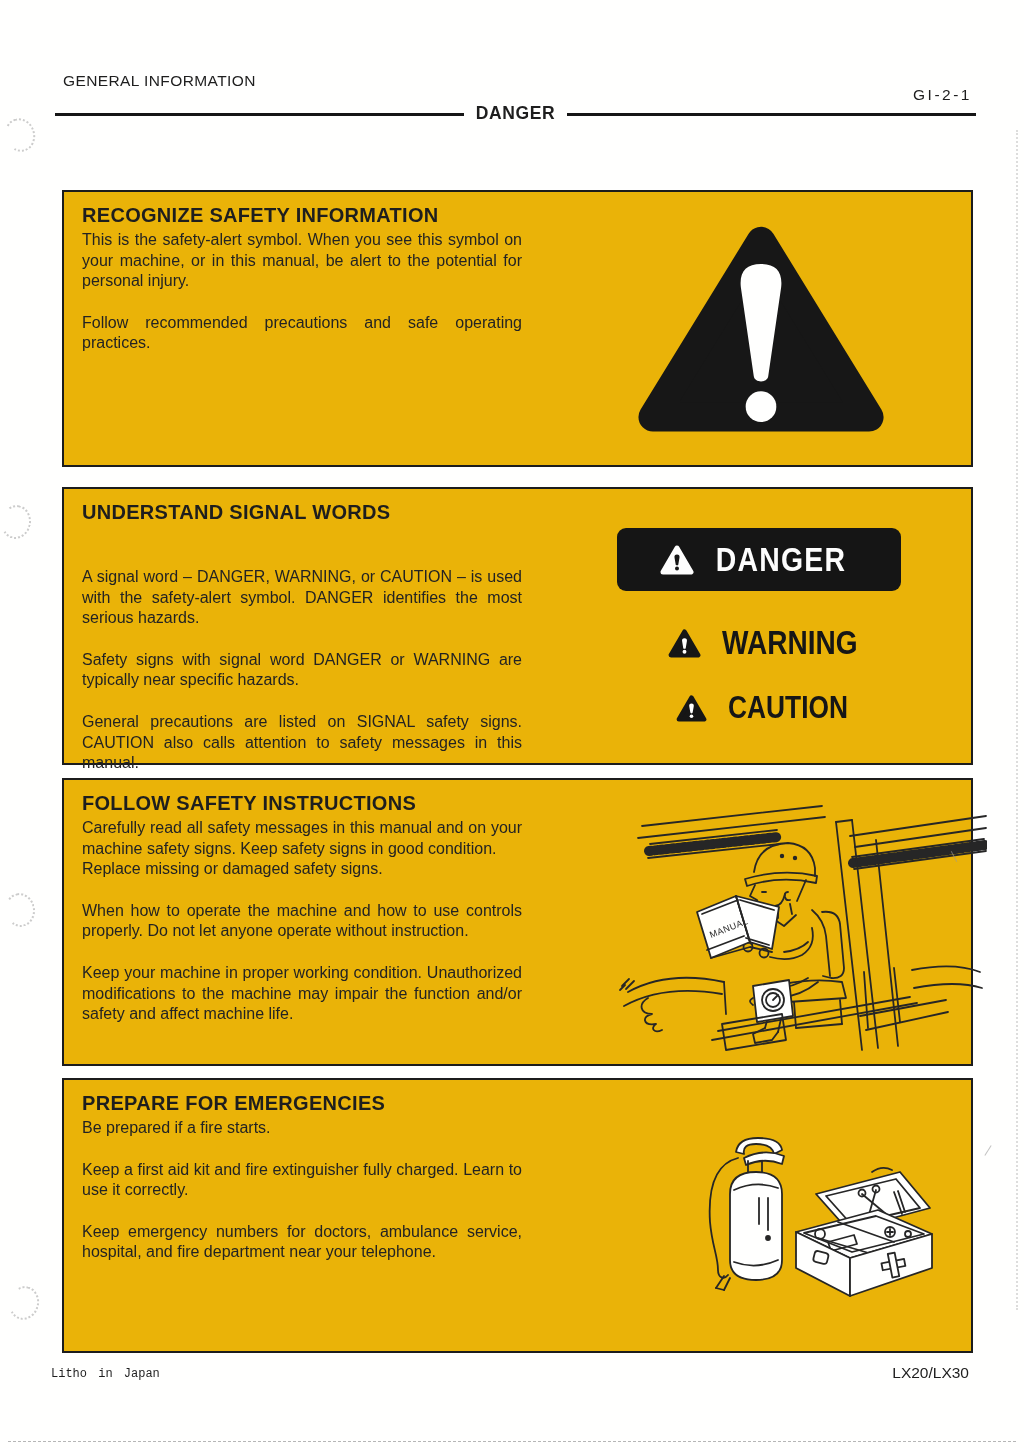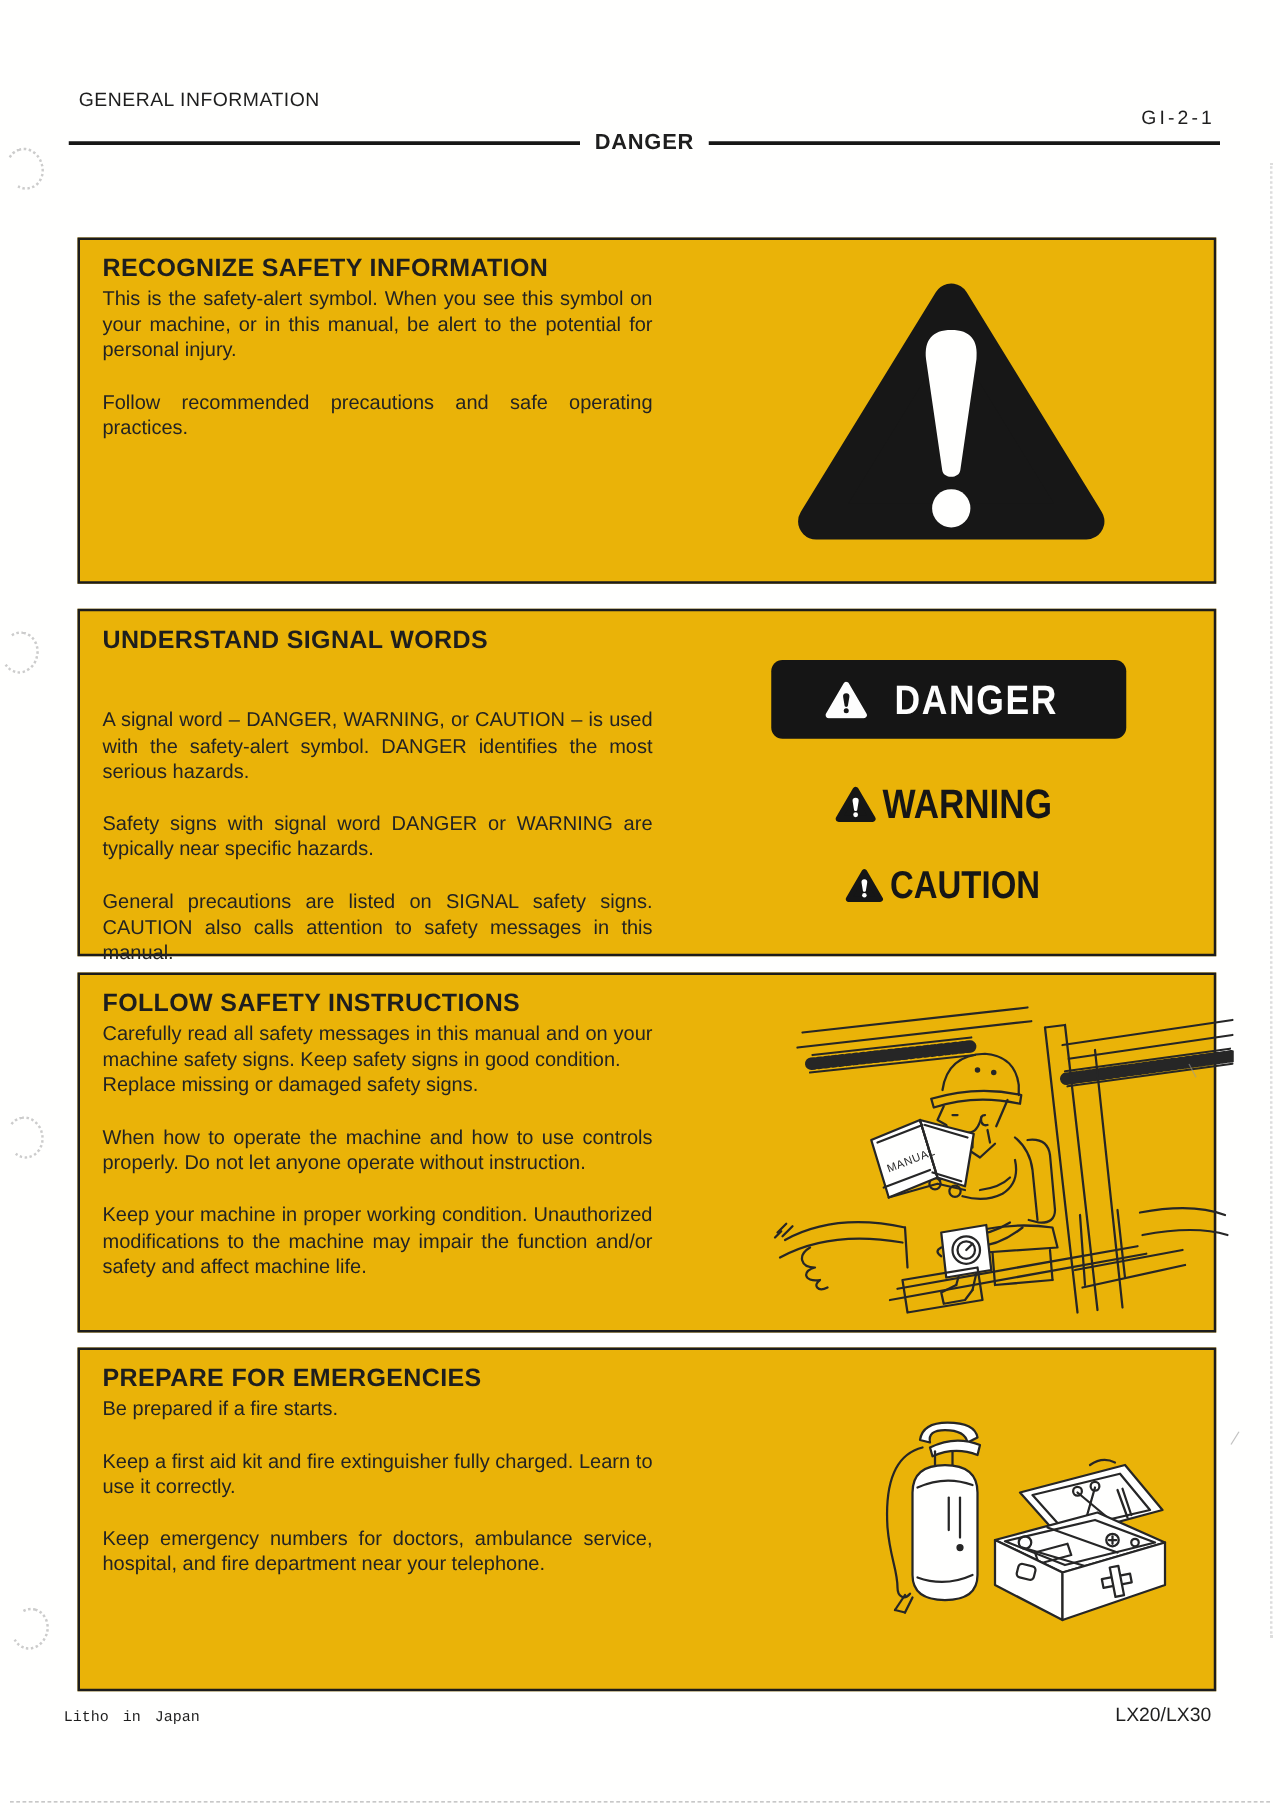--- a/index.html
+++ b/index.html
@@ -23,21 +23,21 @@
   .txt h2{font-size:20px; font-weight:bold; letter-spacing:.3px; margin:0 0 3px 0;}
   .box2 .txt h2{margin-bottom:43px;}
   .txt p{font-size:16px; line-height:20.6px; margin:0 0 21px 0; text-align:justify; color:#232323;}
   .txt p.tight{margin-top:-21px;}
   
   .tri-wrap{position:absolute; left:568px; top:8px;}
   
   .danger-banner{position:absolute; left:553px; top:39px; width:284px; height:63px; background:#151515;
     border-radius:9px; display:flex; align-items:center; justify-content:center; gap:11px;}
   .danger-banner .word{color:#fdfdfd; font-size:33px; font-weight:800; letter-spacing:1.5px; transform:scaleX(.86);}
-  .sig-row{position:absolute; display:flex; align-items:center; gap:5px;}
+  .sig-row{position:absolute; display:flex; align-items:center; gap:21px;}
   .sig-row .word{color:#161616; font-weight:800; letter-spacing:0; transform:scaleX(.85); transform-origin:left center;}
   .warn-row{left:604px; top:135px;}
   .warn-row .word{font-size:33px;}
   .caut-row{left:612px; top:201px;}
   .caut-row .word{font-size:31px;}
   
   .operator-wrap{position:absolute; left:548px; top:20px;}
   .kit-wrap{position:absolute; left:622px; top:50px;}
   svg.lineart{stroke:#262626; fill:none; stroke-width:1.8; stroke-linecap:round; stroke-linejoin:round;}
   

